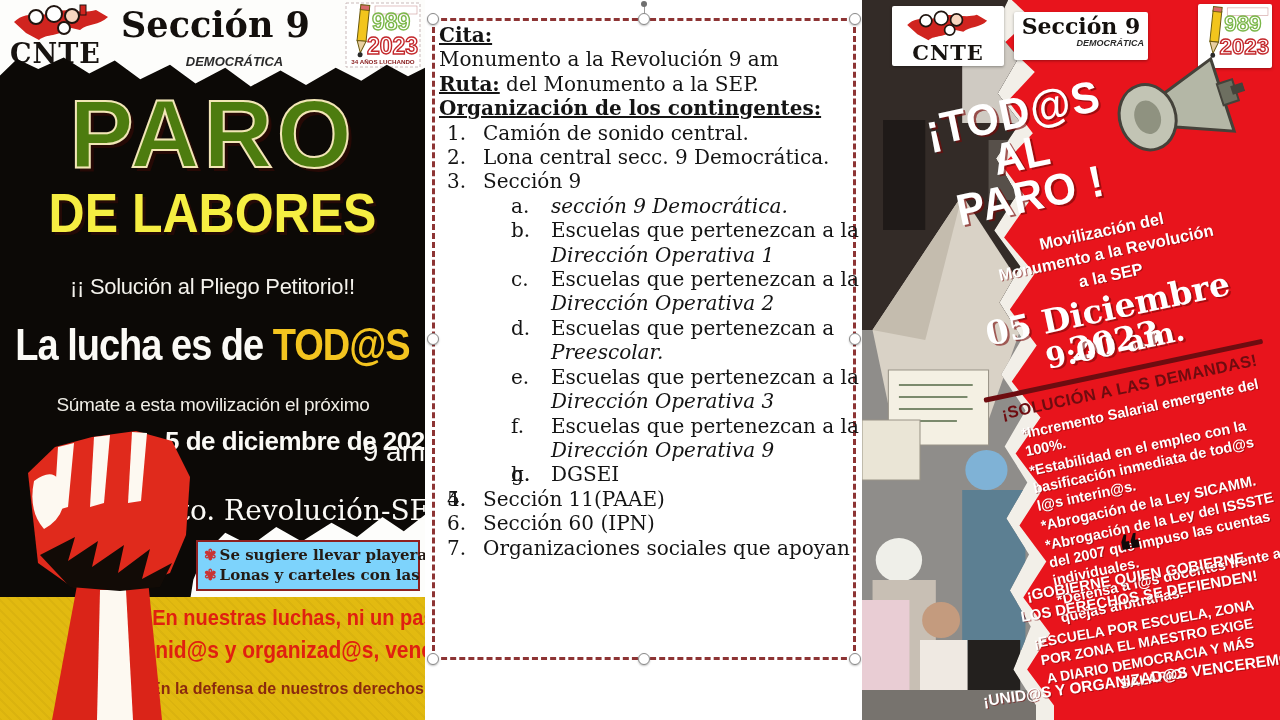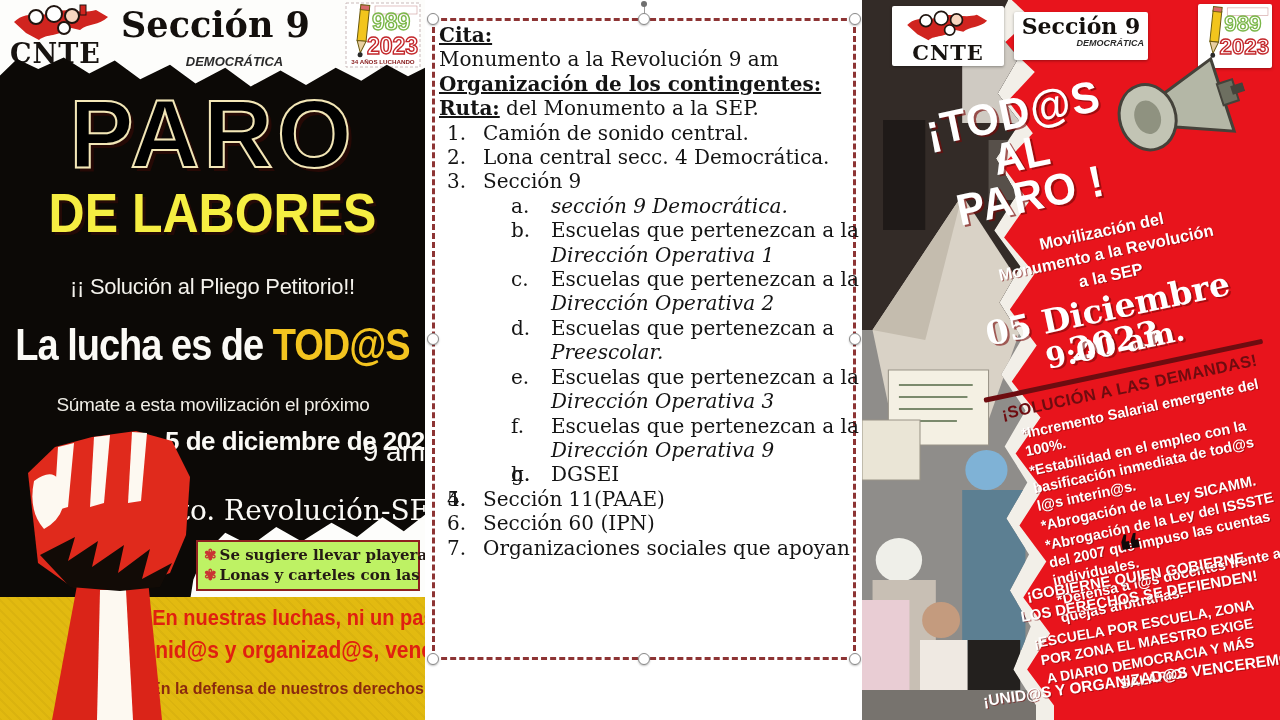--- a/index.html
+++ b/index.html
@@ -7,31 +7,31 @@
   .stage *{box-sizing:border-box;}
   .abs{position:absolute;}
 
   
   .left-poster{position:absolute;left:0;top:0;width:425px;height:720px;background:#fdfdfb;overflow:hidden;}
   .lp-cnte-label{left:10px;top:38px;width:110px;font-family:"DejaVu Serif",serif;font-weight:bold;font-size:27px;color:#171310;letter-spacing:1px;}
   .lp-section{left:88px;top:4px;width:255px;text-align:center;font-family:"DejaVu Serif",serif;font-weight:bold;font-size:35px;color:#14100d;}
   .lp-democratica{left:172px;top:54px;width:125px;text-align:center;font-size:13px;font-weight:bold;font-style:italic;color:#2a2a2a;}
   .torn-black{left:0;top:0;width:425px;height:720px;background:#0c0906;
     clip-path:polygon(0% 10.5%,4% 8.2%,9% 9.6%,15% 8%,21% 10.2%,27% 8.4%,33% 11%,40% 9%,46% 11.6%,53% 9.4%,59% 12%,66% 9.8%,72% 11.8%,79% 9.4%,85% 11.2%,91% 9%,96% 10.6%,100% 9.4%,100% 71.5%,95% 73.8%,90% 71.8%,84% 74.6%,78% 72.6%,71% 75.2%,65% 73.2%,59% 75.8%,53% 74%,48% 77%,45.5% 80.5%,44% 86%,43.5% 100%,0% 100%);}
-  .lp-paro{left:60px;top:86px;width:305px;text-align:center;font-size:96px;font-weight:bold;letter-spacing:4px;color:#000000;line-height:1;
+  .lp-paro{left:60px;top:86px;width:305px;text-align:center;font-size:96px;font-weight:bold;letter-spacing:4px;color:#4d7c0f;line-height:1;
     -webkit-text-stroke:2px #f2e6b6;text-shadow:4px 4px 0 rgba(60,10,5,.55);}
   .lp-delabores{left:40px;top:188px;width:345px;text-align:center;font-size:50px;font-weight:bold;color:#f6ee42;line-height:1;transform:scaleY(1.1);text-shadow:3px 3px 0 rgba(60,10,5,.5);}
   .lp-pliego{left:40px;top:274px;width:345px;text-align:center;font-size:22px;color:#f4f2ec;letter-spacing:-.3px;white-space:nowrap;}
   .lp-lucha{left:15px;top:324px;width:395px;text-align:center;font-size:38px;font-weight:bold;letter-spacing:-1px;color:#fbfaf6;transform:scaleY(1.18);white-space:nowrap;}
   .lp-lucha .gold{color:#f3c41f;}
   .lp-sumate{left:48px;top:394px;width:330px;text-align:center;font-size:19px;color:#efede6;letter-spacing:-.3px;white-space:nowrap;}
   .lp-fecha{left:165px;top:426px;width:260px;text-align:center;font-size:26px;font-weight:bold;color:#fbfaf6;white-space:nowrap;letter-spacing:-.5px;}
   .lp-hora{left:165px;top:436px;width:260px;text-align:right;font-family:Liberation Sans, sans-serif;font-size:28px;color:#fbfaf6;}
   .lp-lugar{left:150px;top:494px;width:275px;text-align:center;font-family:"DejaVu Serif",serif;font-size:28px;color:#fbfaf6;white-space:nowrap;}
-  .tips-box{left:196px;top:540px;width:224px;background:#bef264;border:2px solid #8f2020;padding:3px 6px 4px 6px;font-family:"DejaVu Serif",serif;font-size:15px;line-height:20px;color:#241a14;font-weight:bold;white-space:nowrap;}
+  .tips-box{left:196px;top:540px;width:224px;background:#7dd3fc;border:2px solid #8f2020;padding:3px 6px 4px 6px;font-family:"DejaVu Serif",serif;font-size:15px;line-height:20px;color:#241a14;font-weight:bold;white-space:nowrap;}
   .tips-box .flower{color:#c93434;margin-right:3px;}
   .yellow-strip{left:0;top:597px;width:425px;height:123px;background:#e2ba10;
     background-image:repeating-linear-gradient(45deg,rgba(120,90,0,.07) 0 2px,transparent 2px 7px);}
   .lp-f1{left:140px;top:606px;width:285px;text-align:center;font-size:20px;font-weight:bold;color:#e02010;white-space:nowrap;transform:scaleY(1.1);}
   .lp-f2{left:140px;top:638px;width:285px;text-align:center;font-size:21px;font-weight:bold;color:#e02010;white-space:nowrap;transform:scaleY(1.1);}
   .lp-f3{left:150px;top:680px;width:270px;text-align:center;font-size:16px;font-weight:bold;color:#8a2a0e;white-space:nowrap;}
   .fist{left:0;top:415px;width:205px;height:305px;}
 
   
   .doc-panel{position:absolute;left:425px;top:0;width:437px;height:720px;background:#ffffff;}
@@ -154,24 +154,24 @@
       <div class="hdl tr"></div>
       <div class="hdl ml"></div>
       <div class="hdl mr"></div>
       <div class="hdl bl"></div>
       <div class="hdl bm"></div>
       <div class="hdl br"></div>
 
       <div class="doc-body">
         <div class="dl h"><span class="t">Cita:</span></div>
         <div class="dl"><span class="t">Monumento a la Revolución 9 am</span></div>
+        <div class="dl"><span class="hd">Ruta:</span><span class="t"> del Monumento a la SEP.</span></div>
         <div class="dl h"><span class="t">Organización de los contingentes:</span></div>
-        <div class="dl"><span class="hd">Ruta:</span><span class="t"> del Monumento a la SEP.</span></div>
         <div class="dl i1"><span class="mk">1.</span><span class="t">Camión de sonido central.</span></div>
-        <div class="dl i1"><span class="mk">2.</span><span class="t">Lona central secc. 4 Democrática.</span></div>
+        <div class="dl i1"><span class="mk">2.</span><span class="t">Lona central secc. 9 Democrática.</span></div>
         <div class="dl i1"><span class="mk">3.</span><span class="t">Sección 9</span></div>
         <div class="dl i2"><span class="mk">a.</span></div>
         <div class="dl c2"><span class="t">sección 9 Democrática.</span></div>
         <div class="dl i2"><span class="mk">b.</span><span class="t">Escuelas que pertenezcan a la</span></div>
         <div class="dl c2"><span class="t">Dirección Operativa 1</span></div>
         <div class="dl i2"><span class="mk">c.</span><span class="t">Escuelas que pertenezcan a la</span></div>
         <div class="dl c2"><span class="t">Dirección Operativa 2</span></div>
         <div class="dl i2"><span class="mk">d.</span><span class="t">Escuelas que pertenezcan a</span></div>
         <div class="dl c2"><span class="t">Preescolar.</span></div>
         <div class="dl i2"><span class="mk">e.</span><span class="t">Escuelas que pertenezcan a la</span></div>

